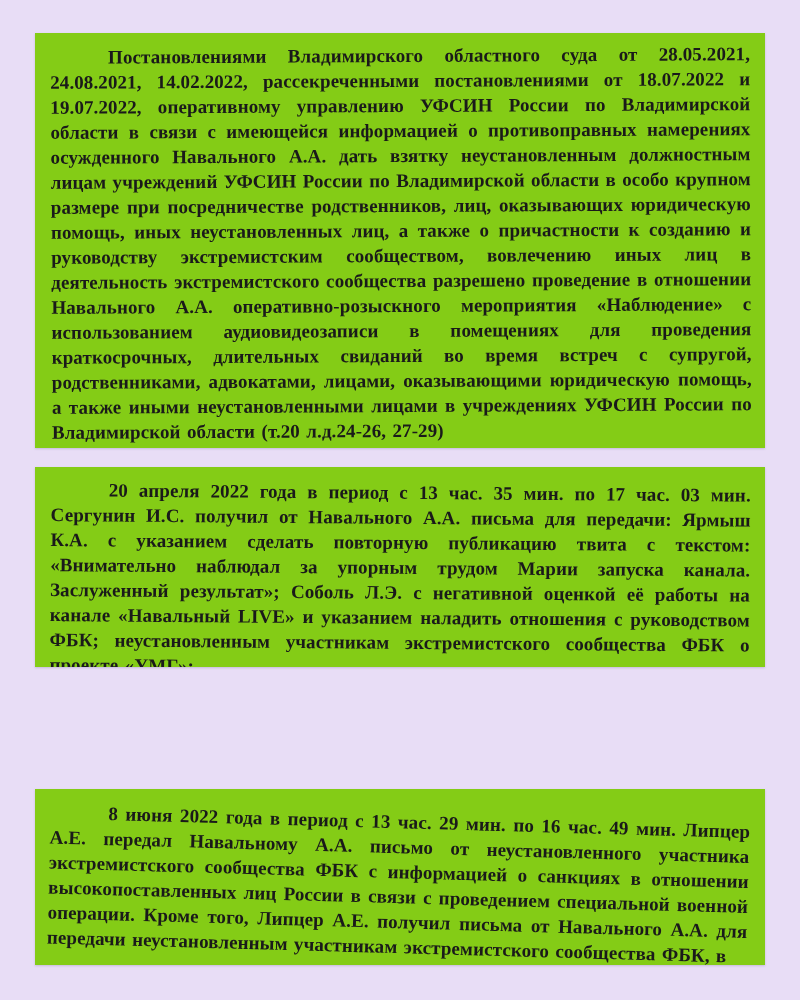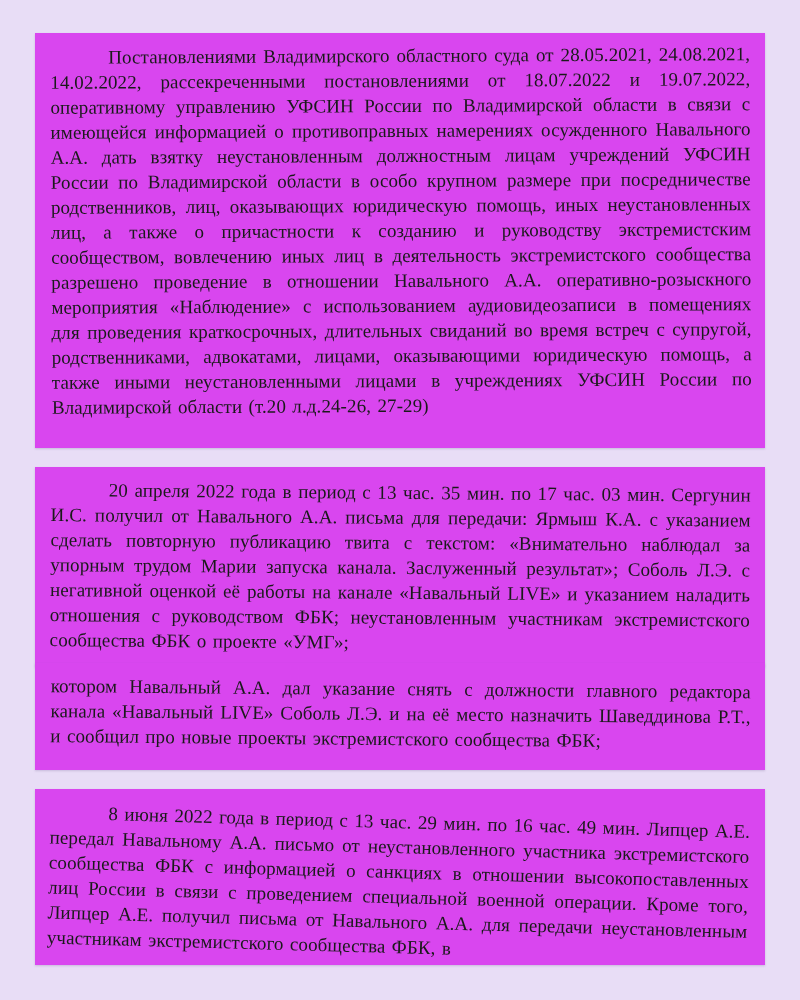--- a/index.html
+++ b/index.html
@@ -15,23 +15,24 @@
     font-family: "Liberation Serif", "DejaVu Serif", serif;
   }
   .doc {
     position: absolute;
     inset: 0;
   }
   .block {
     position: absolute;
     left: 35px;
     width: 730px;
-    background: #d946ef;
+    background: #84cc16;
     overflow: hidden;
     box-shadow: 0 1px 2px rgba(125, 105, 160, 0.30);
+    font-weight: bold;
   }
   .block-1 { top: 33px;  height: 415px; }
   .block-2 { top: 467px; height: 200px; }
   .block-3 { top: 663px; height: 107px; }
   .block-4 { top: 789px; height: 176px; }
 
   p.text {
     margin: 0;
     padding: 10px 14px 0 16px;
     font-size: 19px;
@@ -56,21 +57,18 @@
 <main class="doc">
 
   <section class="block block-1">
     <p class="text indent rot-1">Постановлениями Владимирского областного суда от 28.05.2021, 24.08.2021, 14.02.2022, рассекреченными постановлениями от 18.07.2022 и 19.07.2022,  оперативному управлению УФСИН России по Владимирской области в связи с имеющейся информацией о противоправных намерениях осужденного Навального А.А. дать взятку неустановленным должностным лицам учреждений УФСИН России по Владимирской области в особо крупном размере при посредничестве родственников, лиц, оказывающих юридическую помощь, иных неустановленных лиц, а также о причастности к созданию и руководству экстремистским сообществом, вовлечению иных лиц в деятельность экстремистского сообщества разрешено проведение в отношении Навального А.А. оперативно-розыскного мероприятия «Наблюдение» с использованием аудиовидеозаписи в помещениях для проведения краткосрочных, длительных свиданий во время встреч с супругой, родственниками, адвокатами, лицами, оказывающими юридическую помощь, а также иными неустановленными лицами в учреждениях УФСИН России по Владимирской области (т.20 л.д.24-26, 27-29)</p>
   </section>
 
   <section class="block block-2">
     <p class="text indent rot-2">20 апреля 2022 года в период с 13 час. 35 мин. по 17 час. 03 мин. Сергунин И.С. получил от Навального А.А. письма для передачи: Ярмыш К.А. с указанием сделать повторную публикацию твита с текстом: «Внимательно наблюдал за упорным трудом Марии запуска канала. Заслуженный результат»; Соболь Л.Э. с негативной оценкой её работы на канале «Навальный LIVE» и указанием наладить отношения с руководством ФБК; неустановленным участникам экстремистского сообщества ФБК о проекте «УМГ»;</p>
   </section>
 
-  <section class="block block-3">
-    <p class="text rot-3">котором Навальный А.А. дал указание снять с должности главного редактора канала «Навальный LIVE» Соболь Л.Э. и на её место назначить Шаведдинова Р.Т., и сообщил про новые проекты экстремистского сообщества ФБК;</p>
-  </section>
 
   <section class="block block-4">
     <p class="text indent rot-4">8 июня 2022 года в период с 13 час. 29 мин. по 16 час. 49 мин. Липцер А.Е. передал Навальному А.А. письмо от неустановленного участника экстремистского сообщества ФБК с информацией о санкциях в отношении высокопоставленных лиц России в связи с проведением специальной военной операции. Кроме того, Липцер А.Е. получил письма от Навального А.А. для передачи неустановленным участникам экстремистского сообщества ФБК, в</p>
   </section>
 
 </main>
 
 </body></html>

